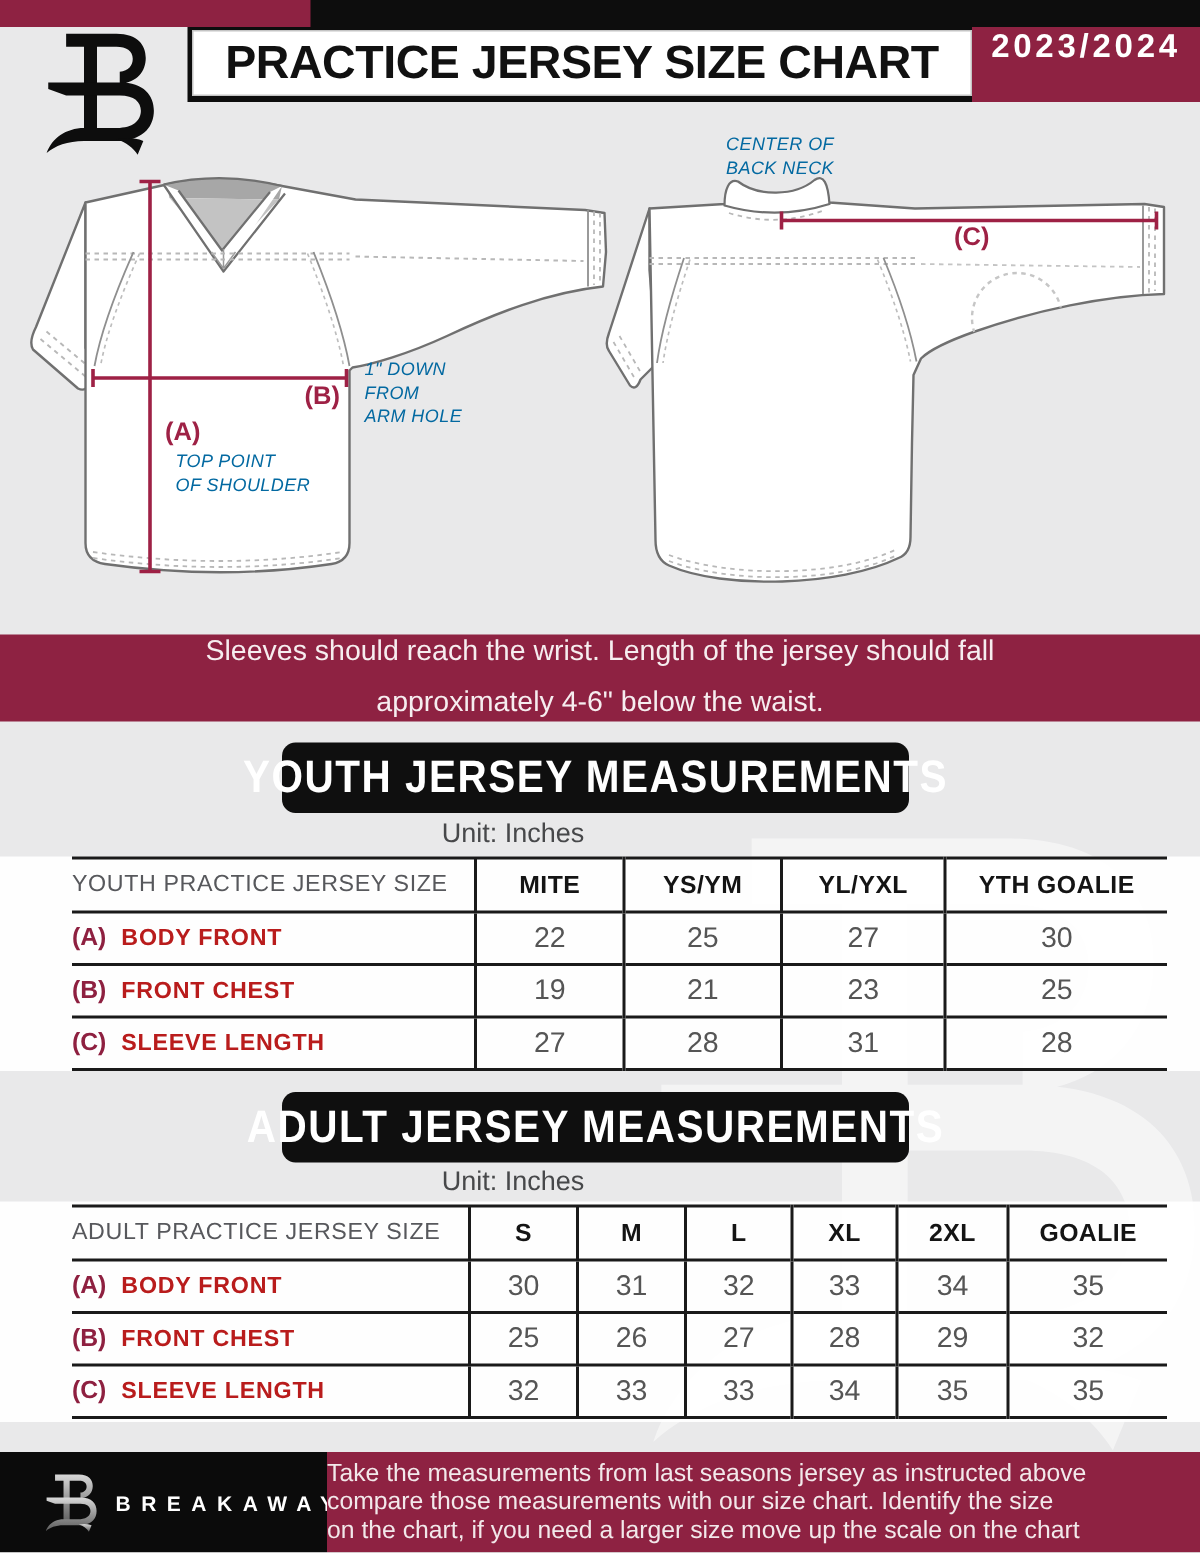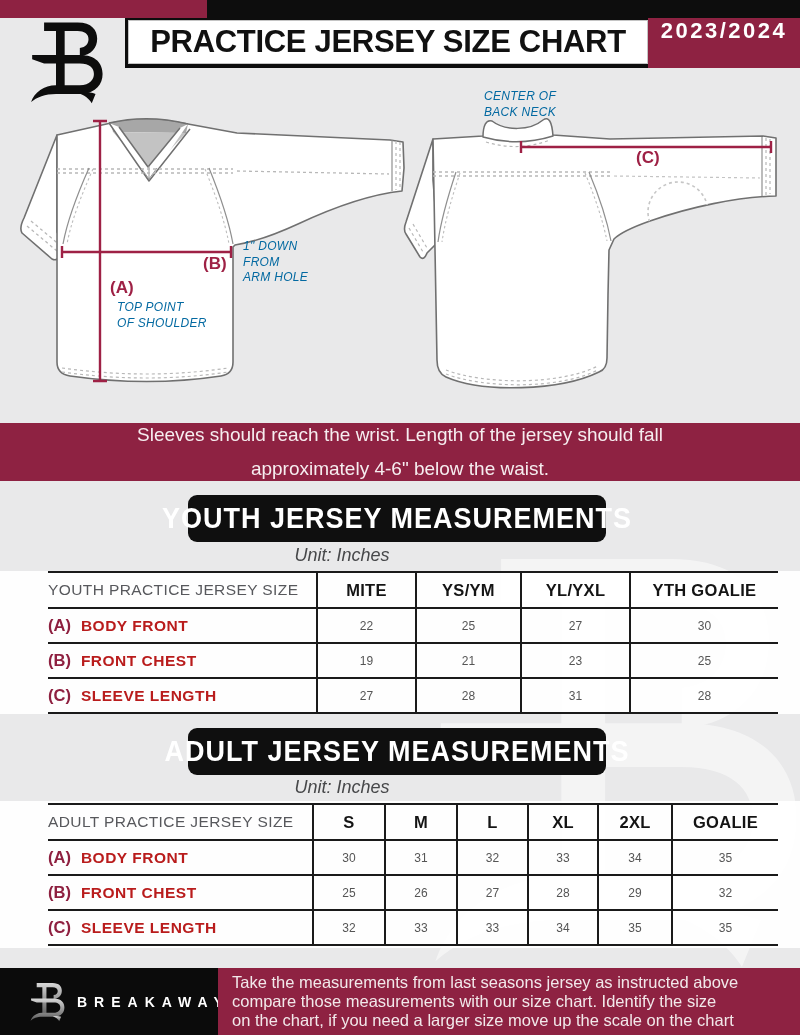--- a/index.html
+++ b/index.html
@@ -30,40 +30,40 @@
   .anno-key{color:#9e2145;font-weight:800;font-style:normal;font-size:17px;}
 
   
   .notice{left:0;top:423px;width:800px;height:58px;background:#8e2242;color:#f6edef;
           display:flex;flex-direction:column;align-items:center;justify-content:space-between;font-size:19px;line-height:24px;}
 
   
   .sec-banner{left:188px;width:418px;height:47px;background:#0f0f0f;border-radius:9px;
               display:flex;align-items:center;justify-content:center;}
   .sec-banner span{color:#fff;font-weight:700;font-size:27px;letter-spacing:1px;transform:scaleY(1.12);white-space:nowrap;}
-  .unit{left:0;width:684px;text-align:center;font-style:italic;font-size:18px;color:#47484a;}
+  .unit{left:0;width:684px;text-align:center;font-size:18px;color:#47484a;}
 
   
   table.size-table{position:absolute;left:48px;width:730px;border-collapse:collapse;table-layout:fixed;
                    border-top:2px solid #1a1a1a;}
   table.size-table tr{border-bottom:2px solid #1a1a1a;}
   table.size-table td{padding:0;vertical-align:middle;background:transparent;}
   table.size-table td + td{border-left:2px solid #1a1a1a;border-radius:8px;}
   td.c1h{color:#57585c;font-size:15.5px;letter-spacing:.4px;padding-left:17px;}
   td.szh{font-weight:700;color:#141414;font-size:16.5px;text-align:center;letter-spacing:.3px;}
   td.c1{padding-left:24px;}
   td.c1 .key{color:#8e2040;font-weight:800;font-size:16.5px;}
   td.c1 .lbl{color:#b91c1c;font-weight:600;font-size:15.5px;letter-spacing:.5px;margin-left:10px;text-align:center;}
-  td.val{color:#555;font-size:12px;text-align:center;}
+  td.val{color:#555;font-size:19px;text-align:center;}
   tr.hrow{height:36px;} tr.drow{height:35px;}
 
   
   .footer-black{left:0;top:968px;width:218px;height:67px;background:#0b0b0b;display:flex;align-items:center;}
   .footer-maroon{left:218px;top:968px;width:582px;height:67px;background:#8e2242;color:#f2e8ea;
-                 display:flex;flex-direction:column;justify-content:center;padding-left:14px;box-sizing:border-box;
+                 display:flex;flex-direction:column;justify-content:center;box-sizing:border-box;
                  font-size:16.5px;line-height:19px;}
   .brand{color:#fff;font-weight:700;font-size:14px;letter-spacing:7px;margin-left:10px;white-space:nowrap;}
   .logo-foot{width:37px;height:40px;margin-left:30px;flex:0 0 auto;}
 </style>
 </head>
 <body>
 
 <svg width="0" height="0" style="position:absolute">
   <defs>
     <symbol id="bk-logo" viewBox="0 0 72 78">

